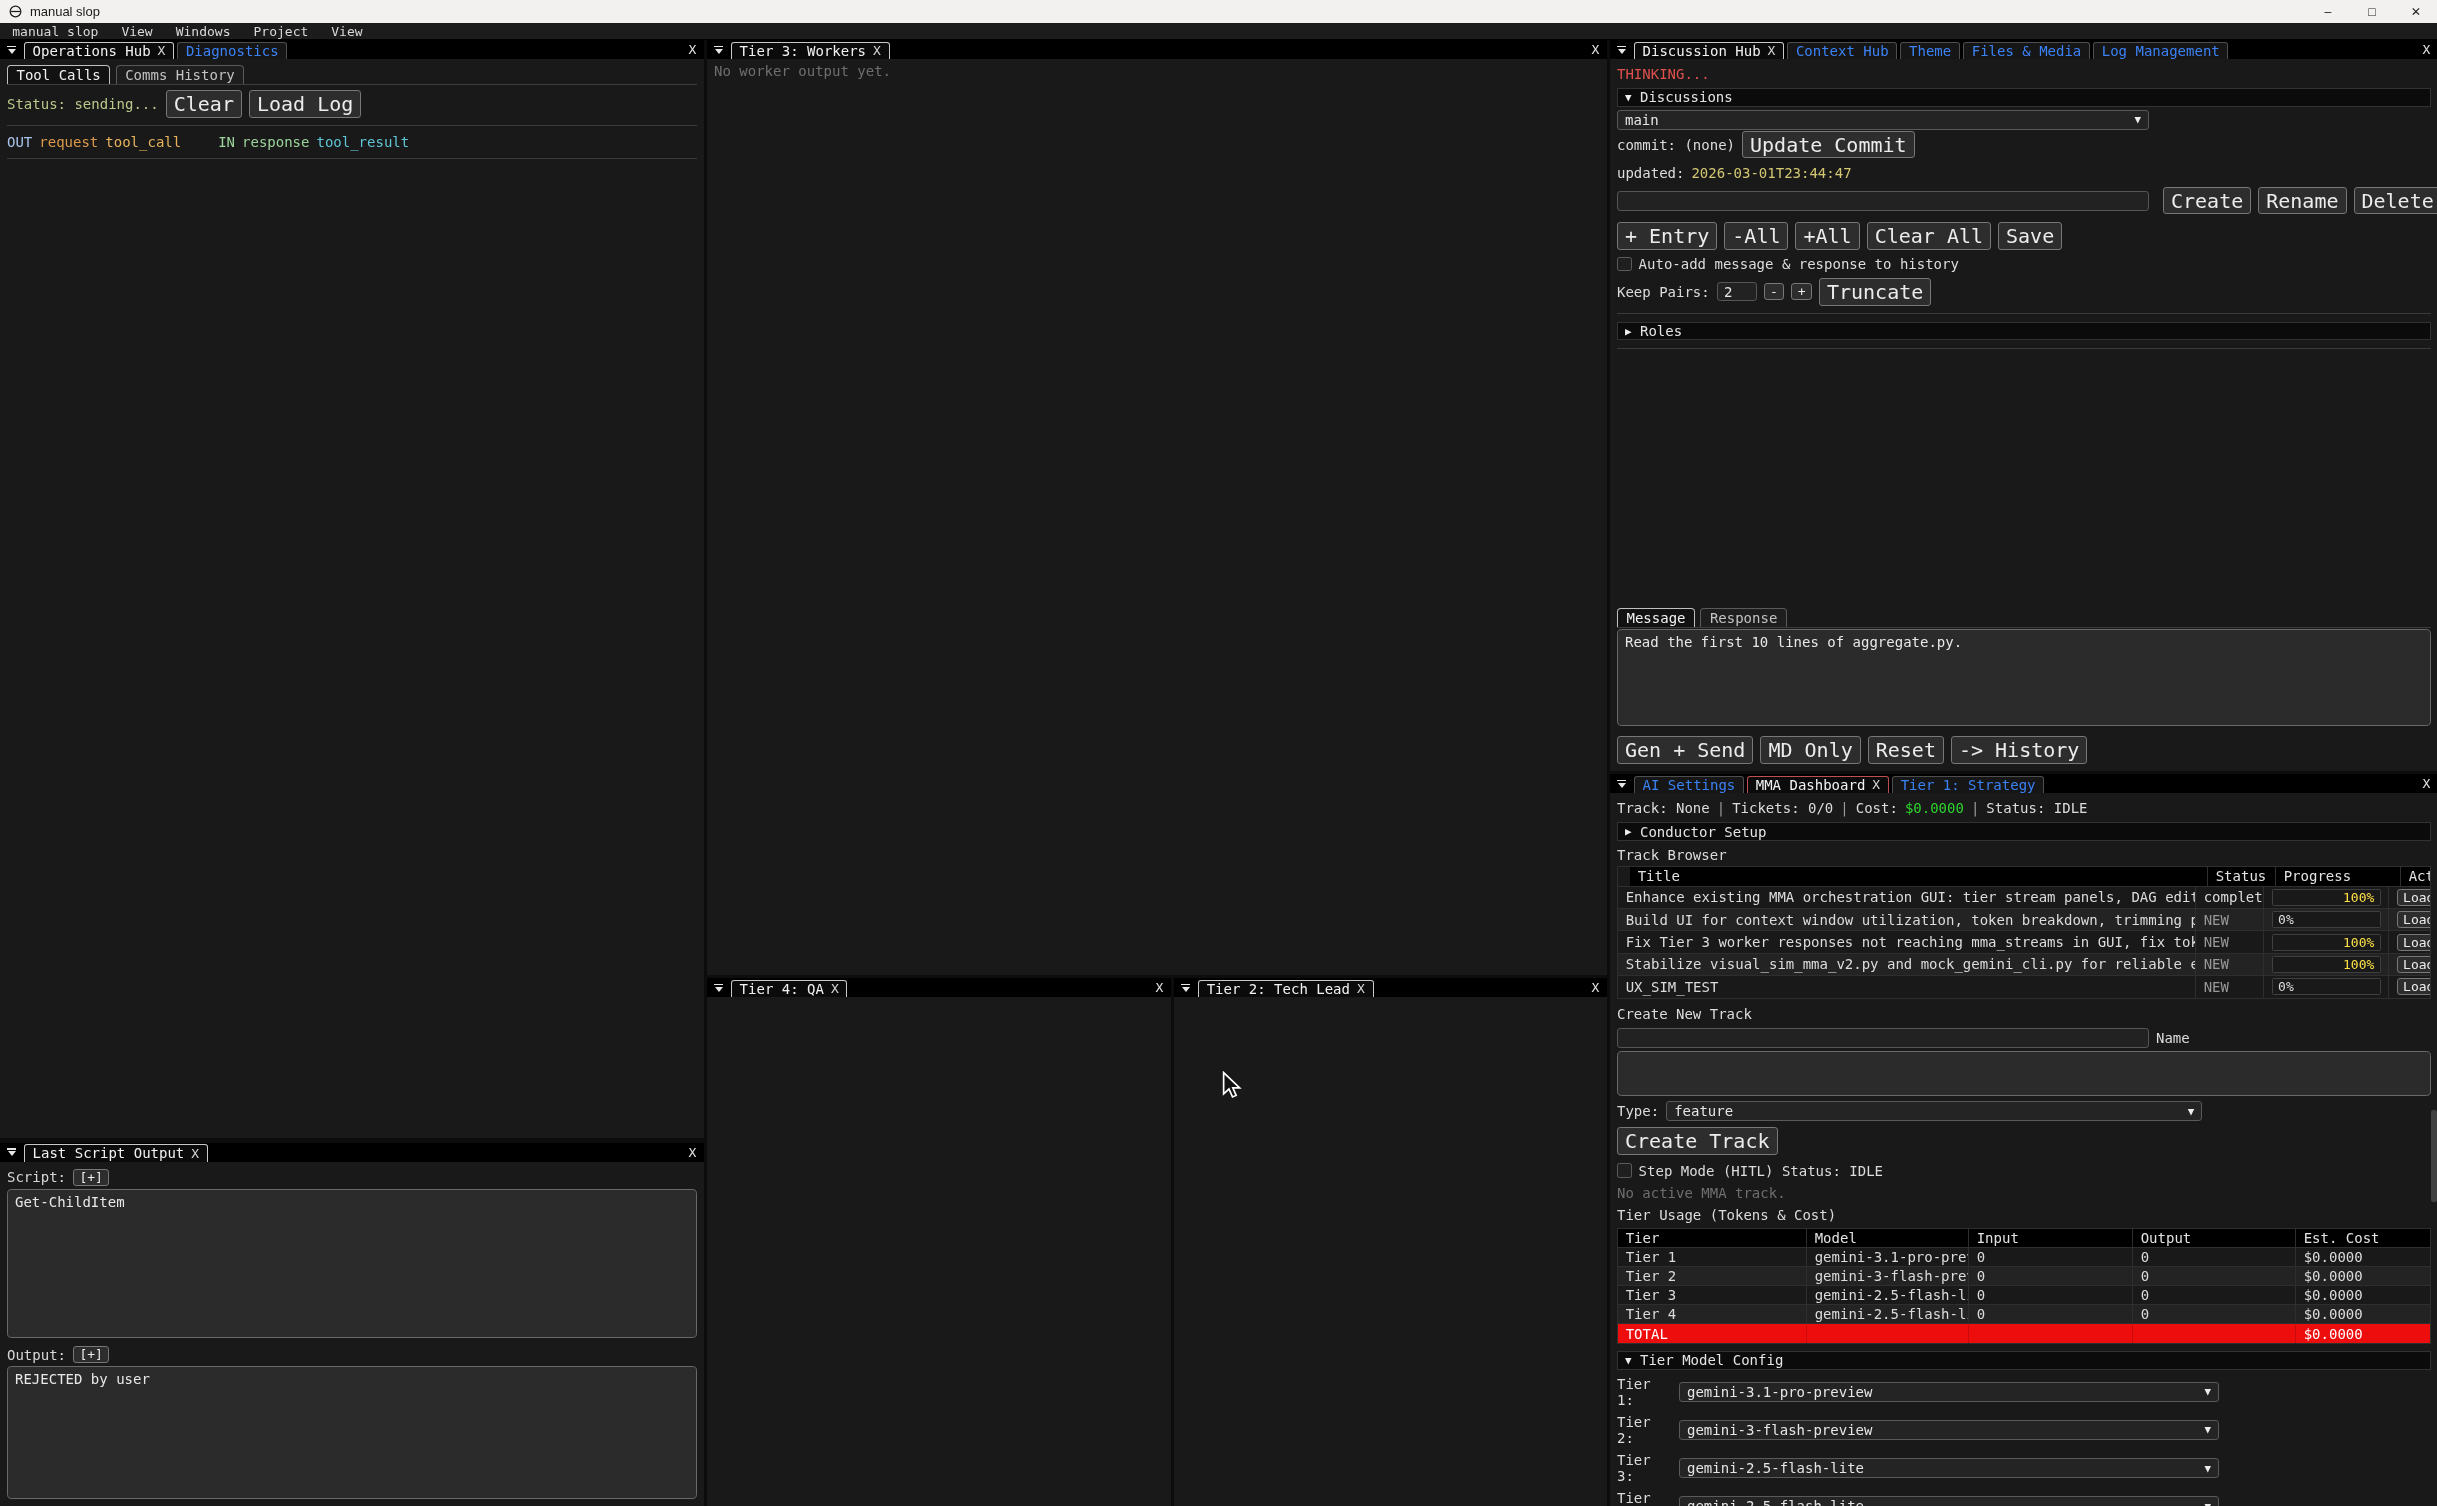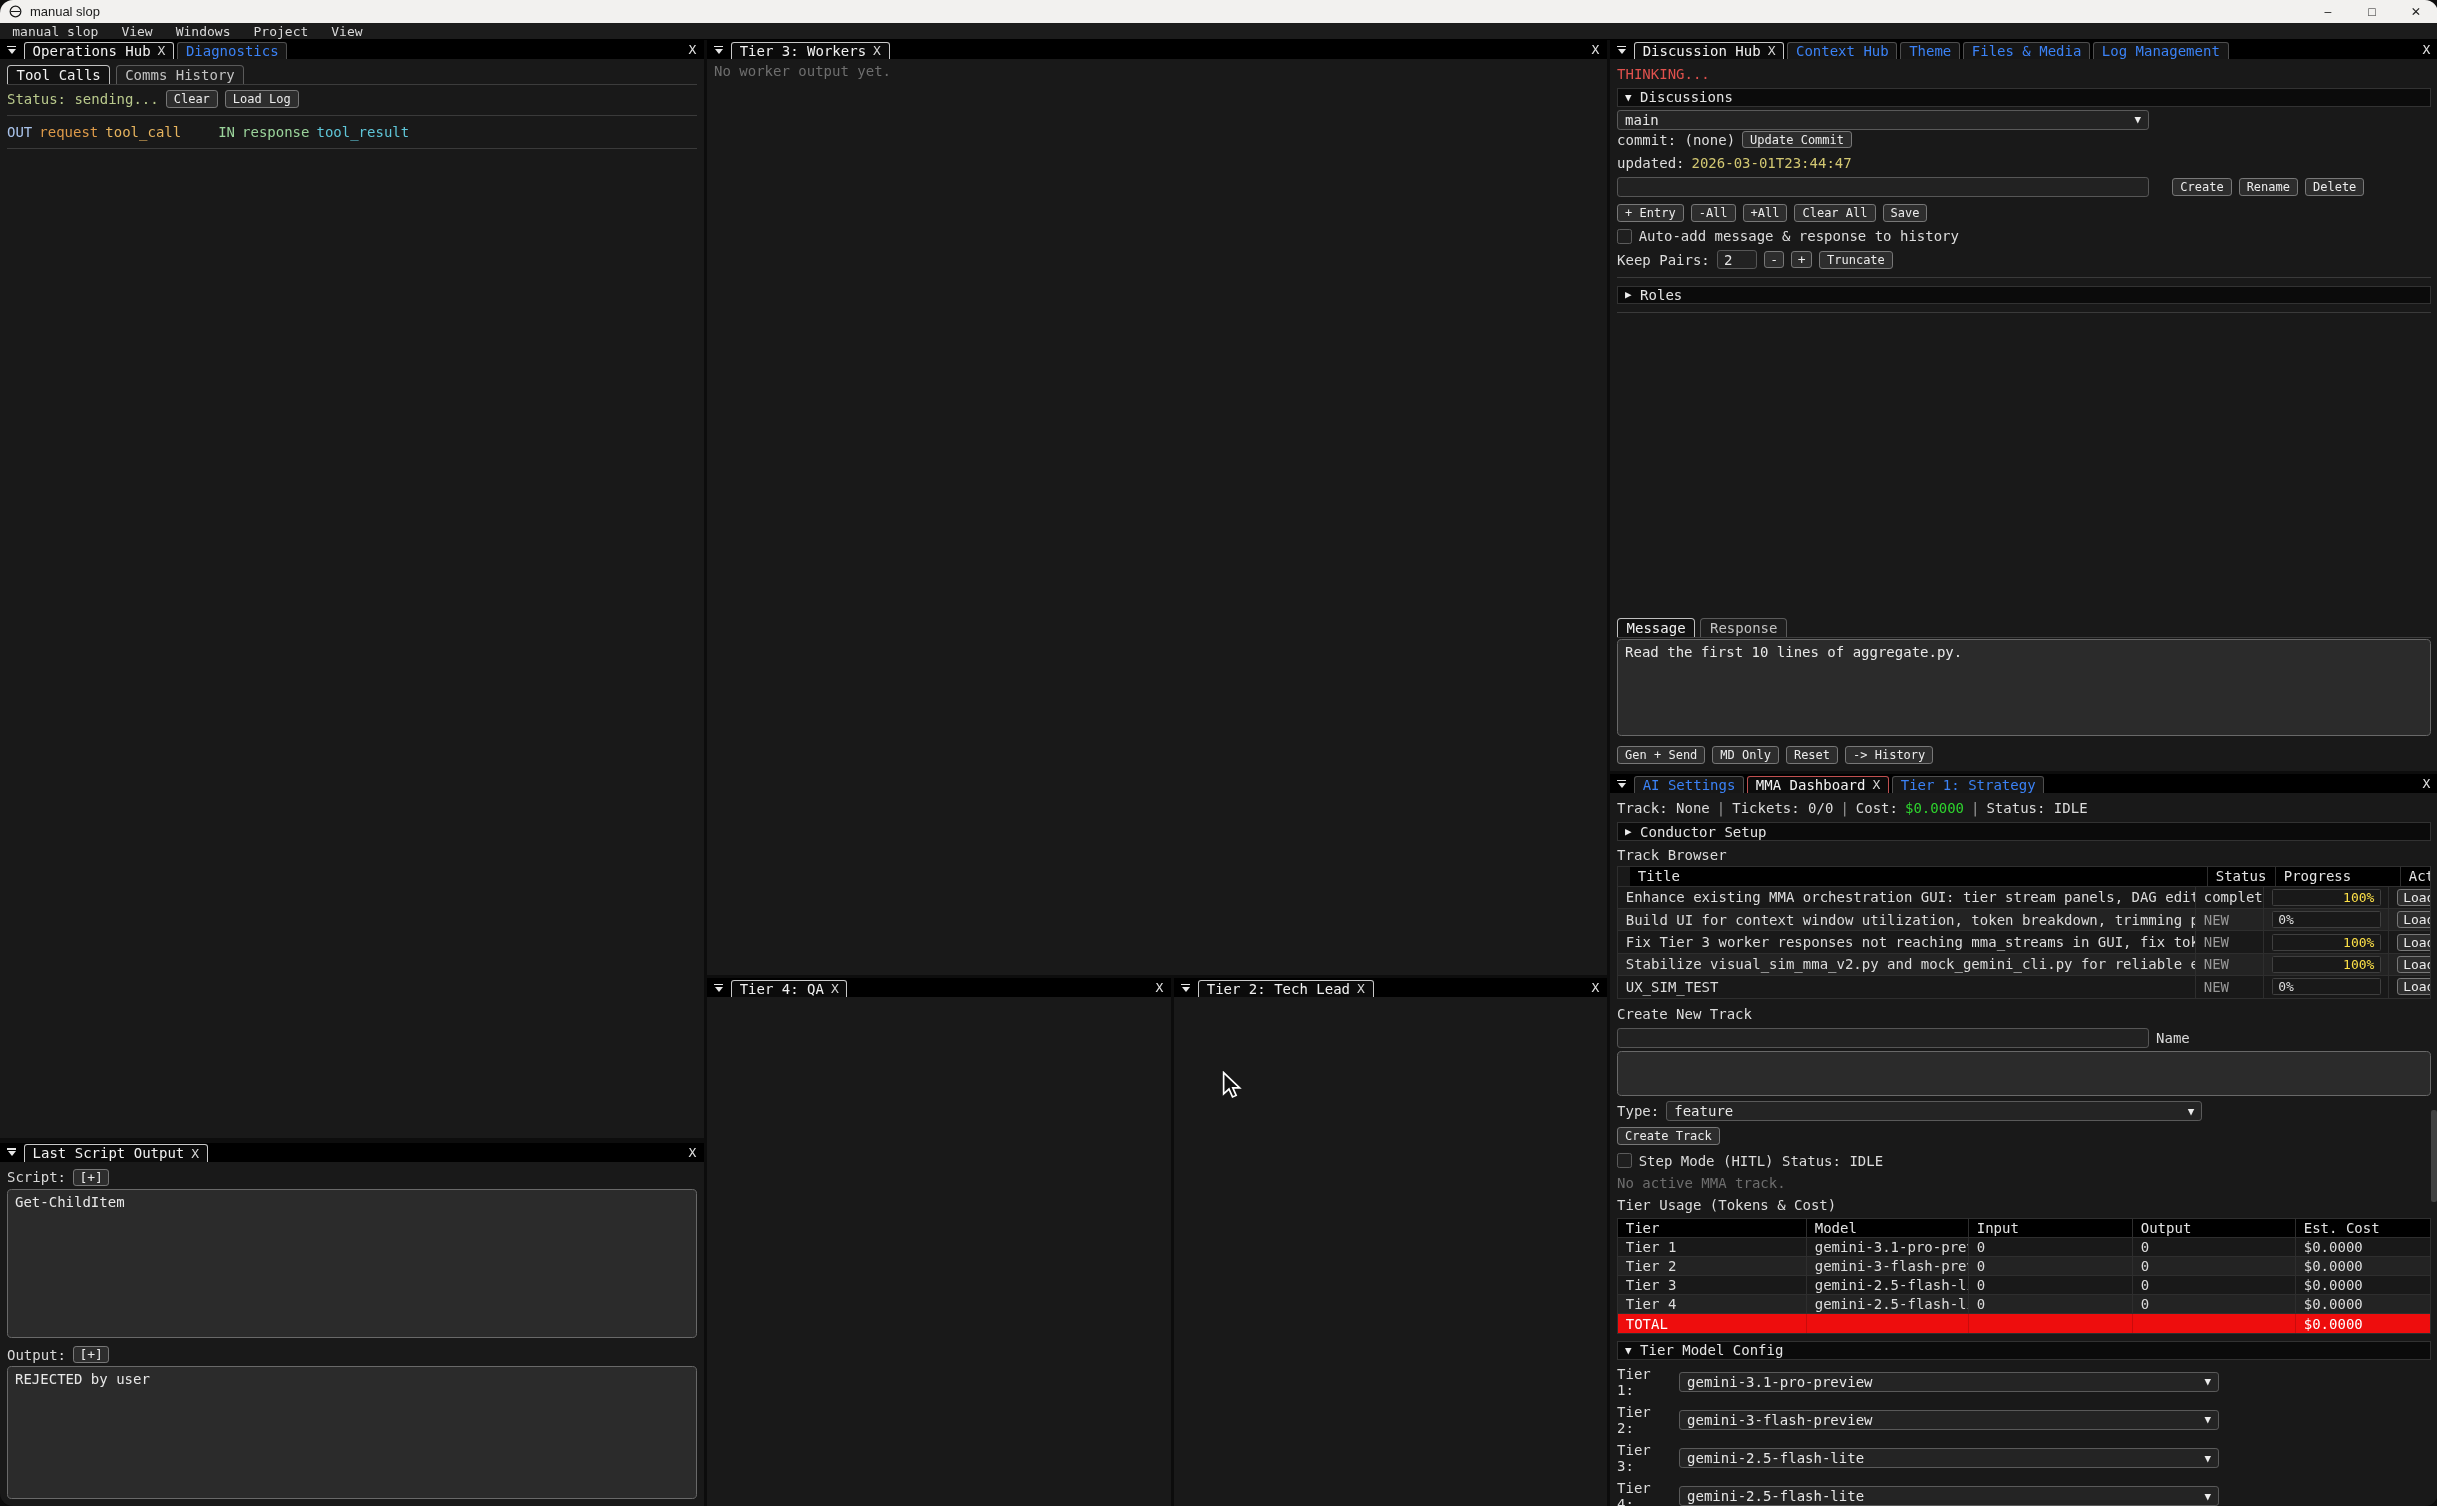--- a/index.html
+++ b/index.html
@@ -1,18 +1,18 @@
 <!DOCTYPE html>
 <html style="font-size:12.3px"><head>
 <meta charset="utf-8">
 <style>
   html,body{margin:0;padding:0;background:#0d0d0d;}
   *{box-sizing:border-box;}
   .screen{width:2438px;height:1506px;position:relative;overflow:hidden;background:#0f0f0f;
-          font-family:"DejaVu Sans Mono",monospace;color:#dcdcdc;font-size:14px;border-radius:13px;}
+          font-family:"DejaVu Sans Mono",monospace;color:#dcdcdc;font-size:14px;}
   
   .titlebar{height:23px;background:#f2f1ef;display:flex;align-items:center;
             font-family:"Liberation Sans",sans-serif;font-size:13px;color:#1b1b1b;}
   .titlebar .appicon{margin:0 7.7px 0 9.2px;display:flex;align-items:center;}
   .winbtns{margin-left:auto;display:flex;height:100%;}
   .winbtn{width:44px;display:flex;align-items:center;justify-content:center;font-size:12.3px;color:#222;}
   
   .menubar{height:17px;background:#1c1c1c;display:flex;align-items:center;gap:23px;
            padding-left:12.3px;color:#dadada;font-size:13px;border-bottom:0.8px solid #000;}
   .menubar span{white-space:nowrap;}
@@ -33,21 +33,21 @@
   .tab{display:flex;align-items:center;gap:7px;padding:0 7.7px;font-size:14px;color:#3b82f6;
        background:#161616;border:0.8px solid #4e4e4e;border-bottom:none;margin-top:1.5px;border-radius:3.1px 3.1px 0 0;white-space:nowrap;}
   .tab.sel{color:#f2f2f2;border-color:#c9c9c9;background:#0b0b0b;align-items:center;}
   .tab.sel.red{border-color:#c05050;}
   .tab .x{font-size:13px;color:#d6d6d6;}
   .bar-close{margin-left:auto;margin-right:7.7px;align-self:center;color:#e2e2e2;font-size:13px;}
   .pcontent{flex:1;padding:3.9px 7px;display:flex;flex-direction:column;overflow:hidden;}
   
   .row{display:flex;align-items:center;gap:7px;margin:3.1px 0;flex:none;}
   .btn{background:#2d2d2d;border:0.8px solid #787878;border-radius:3.1px;color:#ececec;
-       padding:0.8px 7px;font-size:12px;font-family:inherit;white-space:nowrap;flex:none;}
+       padding:0.8px 7px;font-size:20px;font-family:inherit;white-space:nowrap;flex:none;}
   .btn.small{padding:0 5.4px;font-size:13px;}
   .sep{height:0.8px;background:#3a3a3a;margin:4.6px 0;flex:none;}
   .dim{color:#6e6e6e;}
   .itabs{display:flex;gap:5.4px;padding-top:2.3px;border-bottom:0.8px solid #3c3c3c;flex:none;}
   .itab{padding:0.8px 8.5px;border:0.8px solid #5a5a5a;border-bottom:none;border-radius:3.9px 3.9px 0 0;
         background:#1e1e1e;color:#c3c3c3;white-space:nowrap;}
   .itab.sel{border-color:#c0c0c0;color:#f2f2f2;background:#121212;}
   .chead{height:18.5px;background:#0b0b0b;border:0.8px solid #323232;display:flex;align-items:center;
          gap:8.5px;padding:0 7px;margin:3.1px 0;flex:none;color:#e4e4e4;}
   .chead .car{font-size:10.8px;color:#efefef;}

